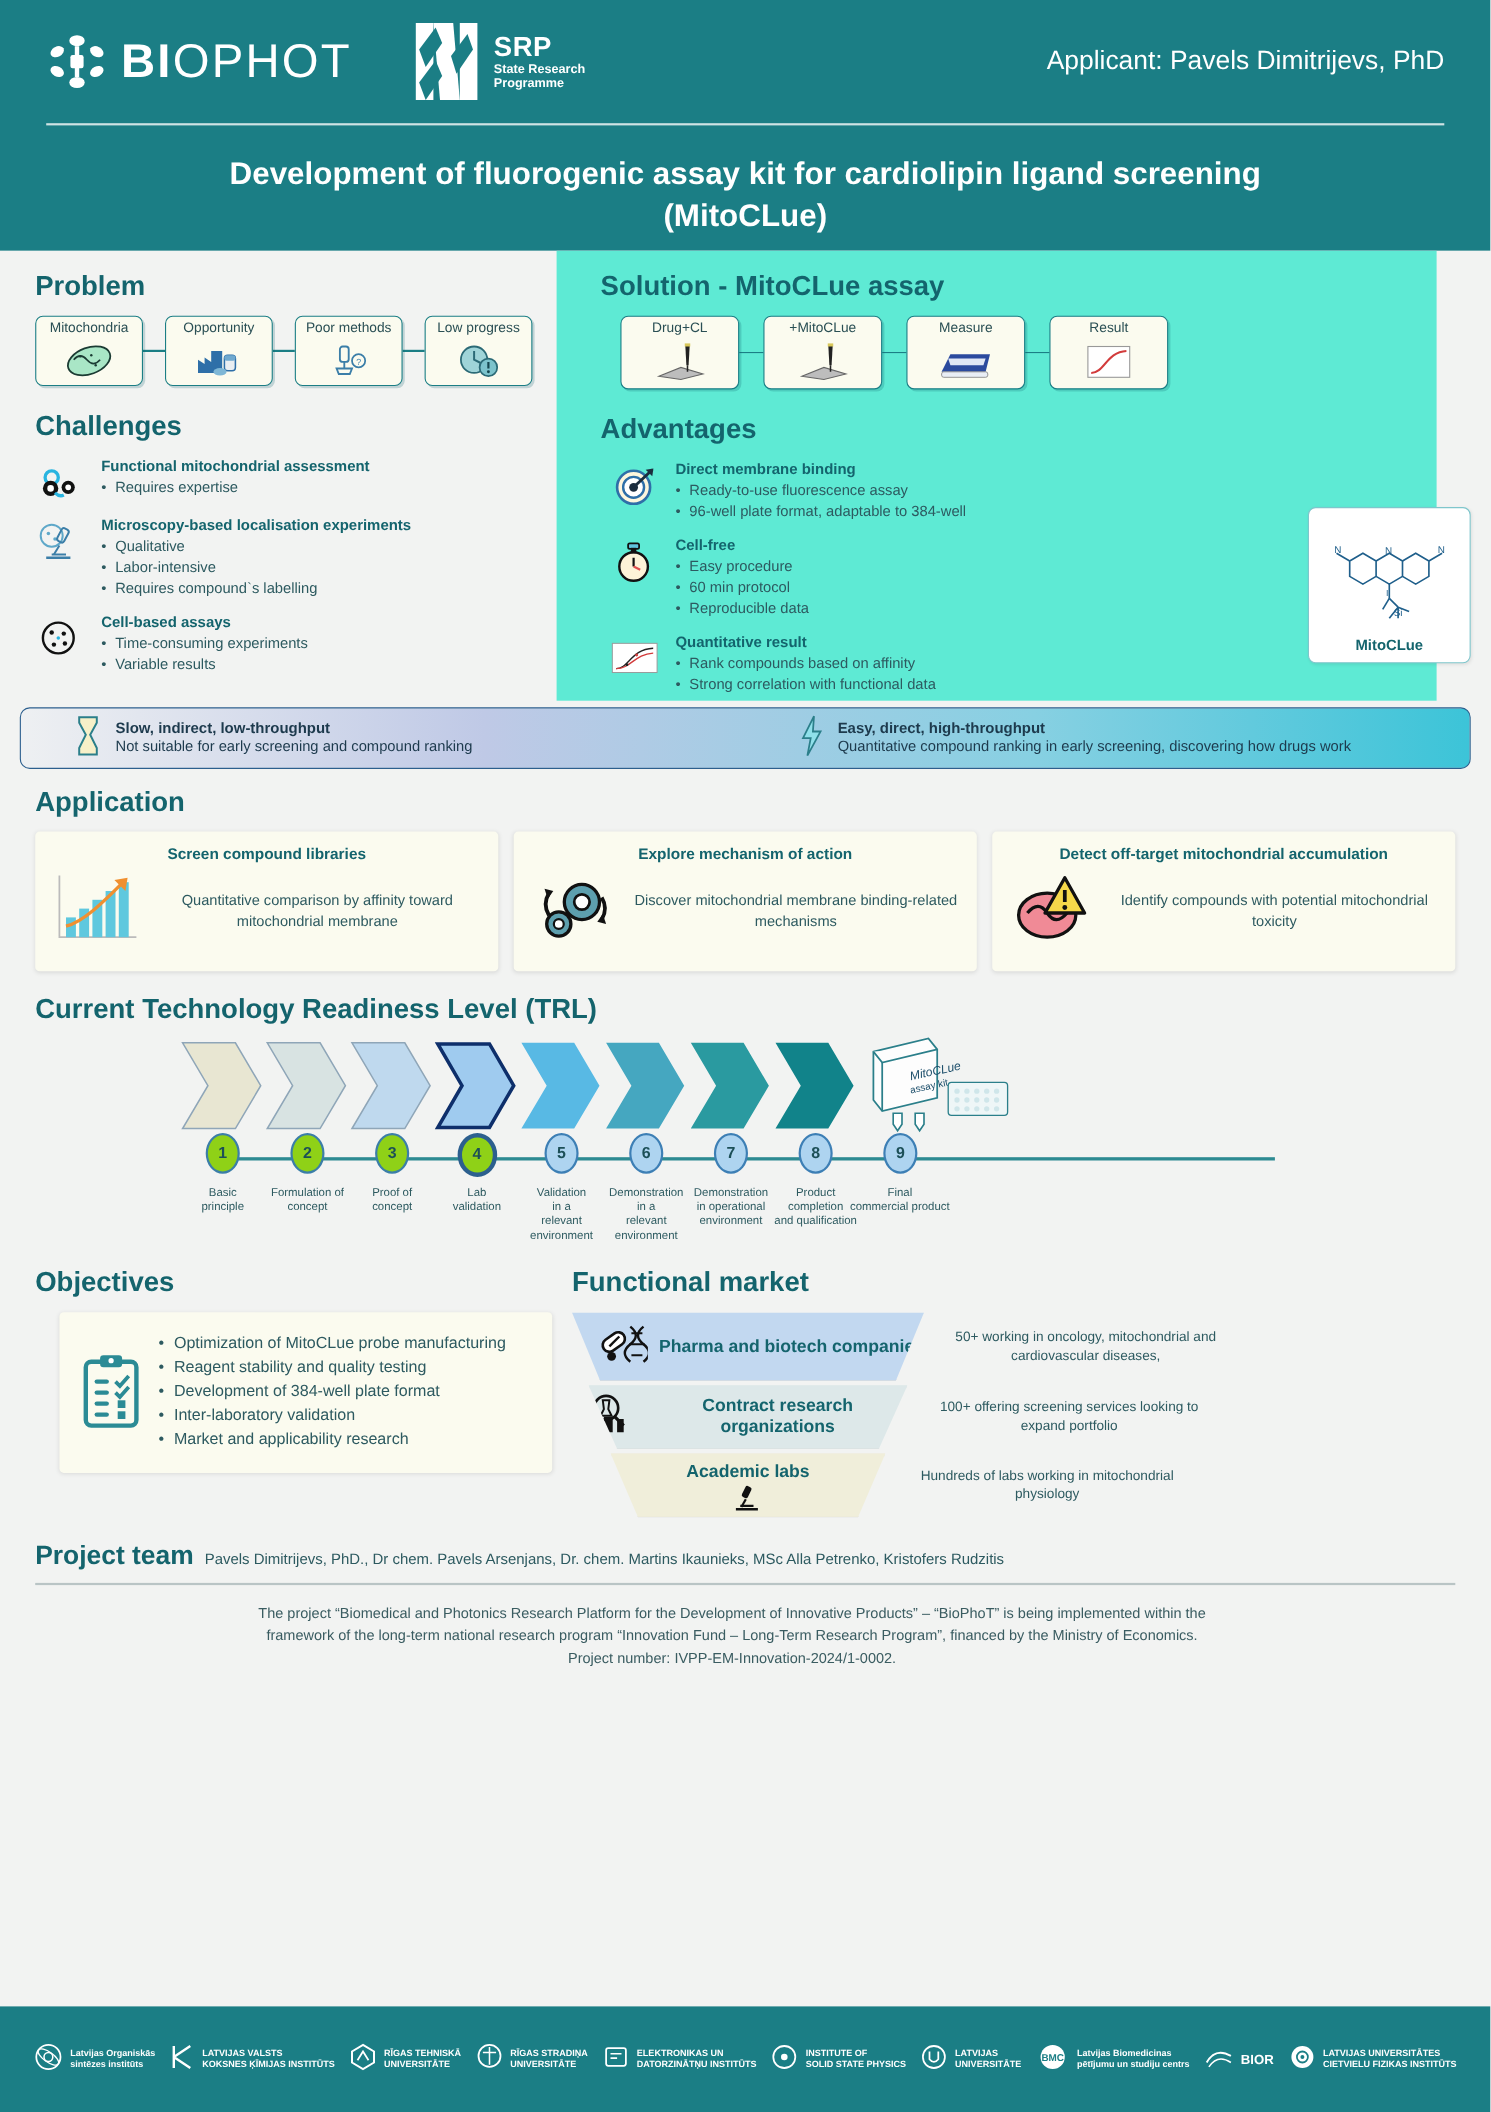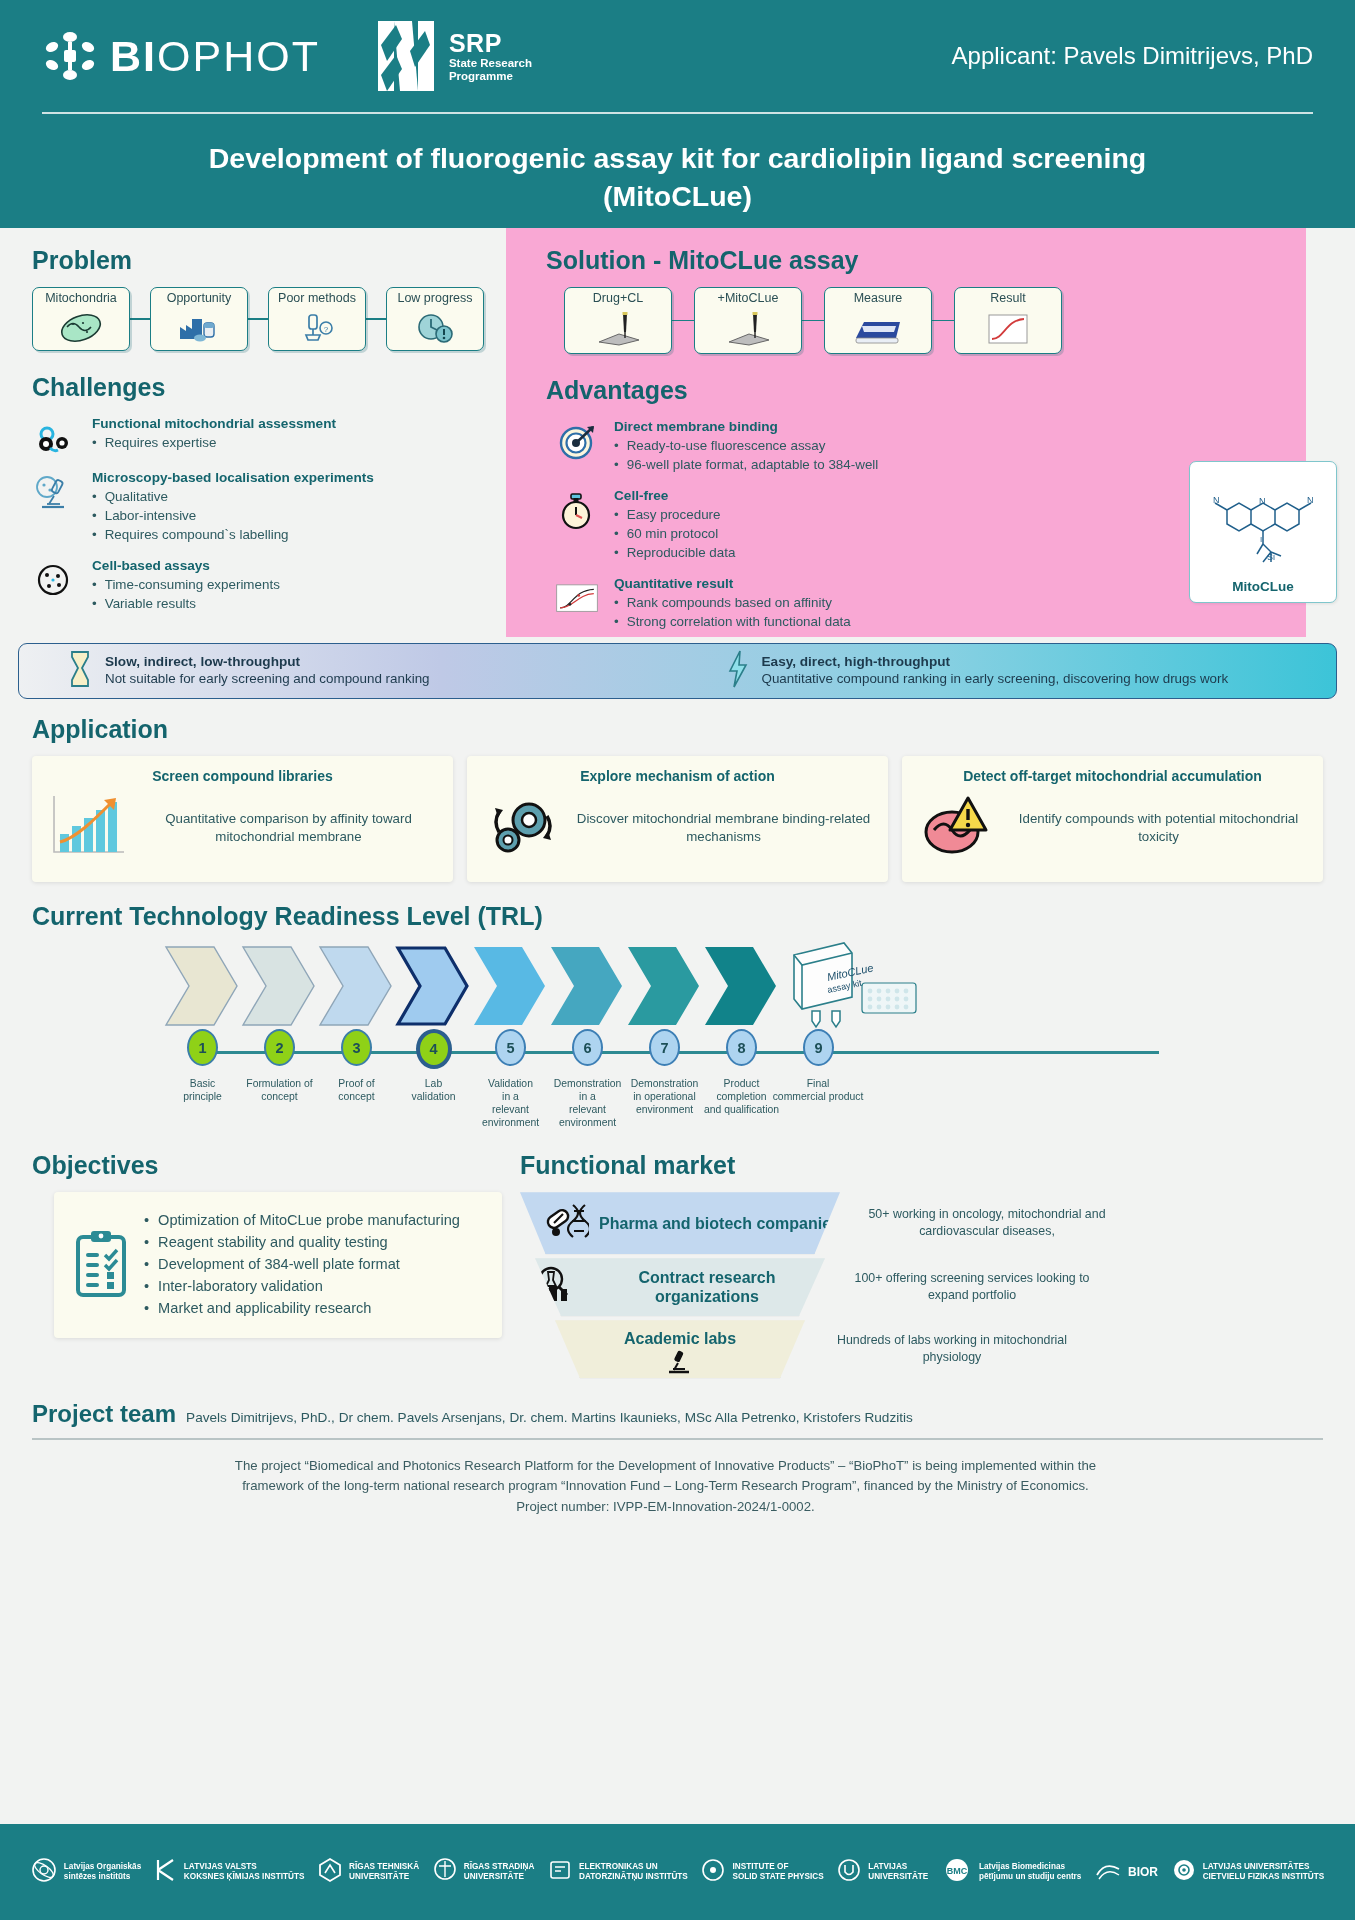--- a/index.html
+++ b/index.html
@@ -47,21 +47,21 @@
     color: #fff; text-align: center; font-size: 28.5px; font-weight: 700;
     line-height: 1.32; padding: 26px 90px 0 90px;
   }
 
   .two-col {
     display: flex; position: relative;
     background: #f2f3f2;
   }
   .col-left { width: 506px; padding: 18px 20px 6px 32px; }
   .col-right {
-    width: 800px; background: #f9a8d4;
+    width: 800px; background: #5eead4;
     padding: 18px 22px 6px 18px;
   }
 
   h2.sec {
     color: #14646d; font-size: 25px; font-weight: 700;
     margin-bottom: 12px;
   }
 
   
   .flow { display: flex; align-items: center; }

